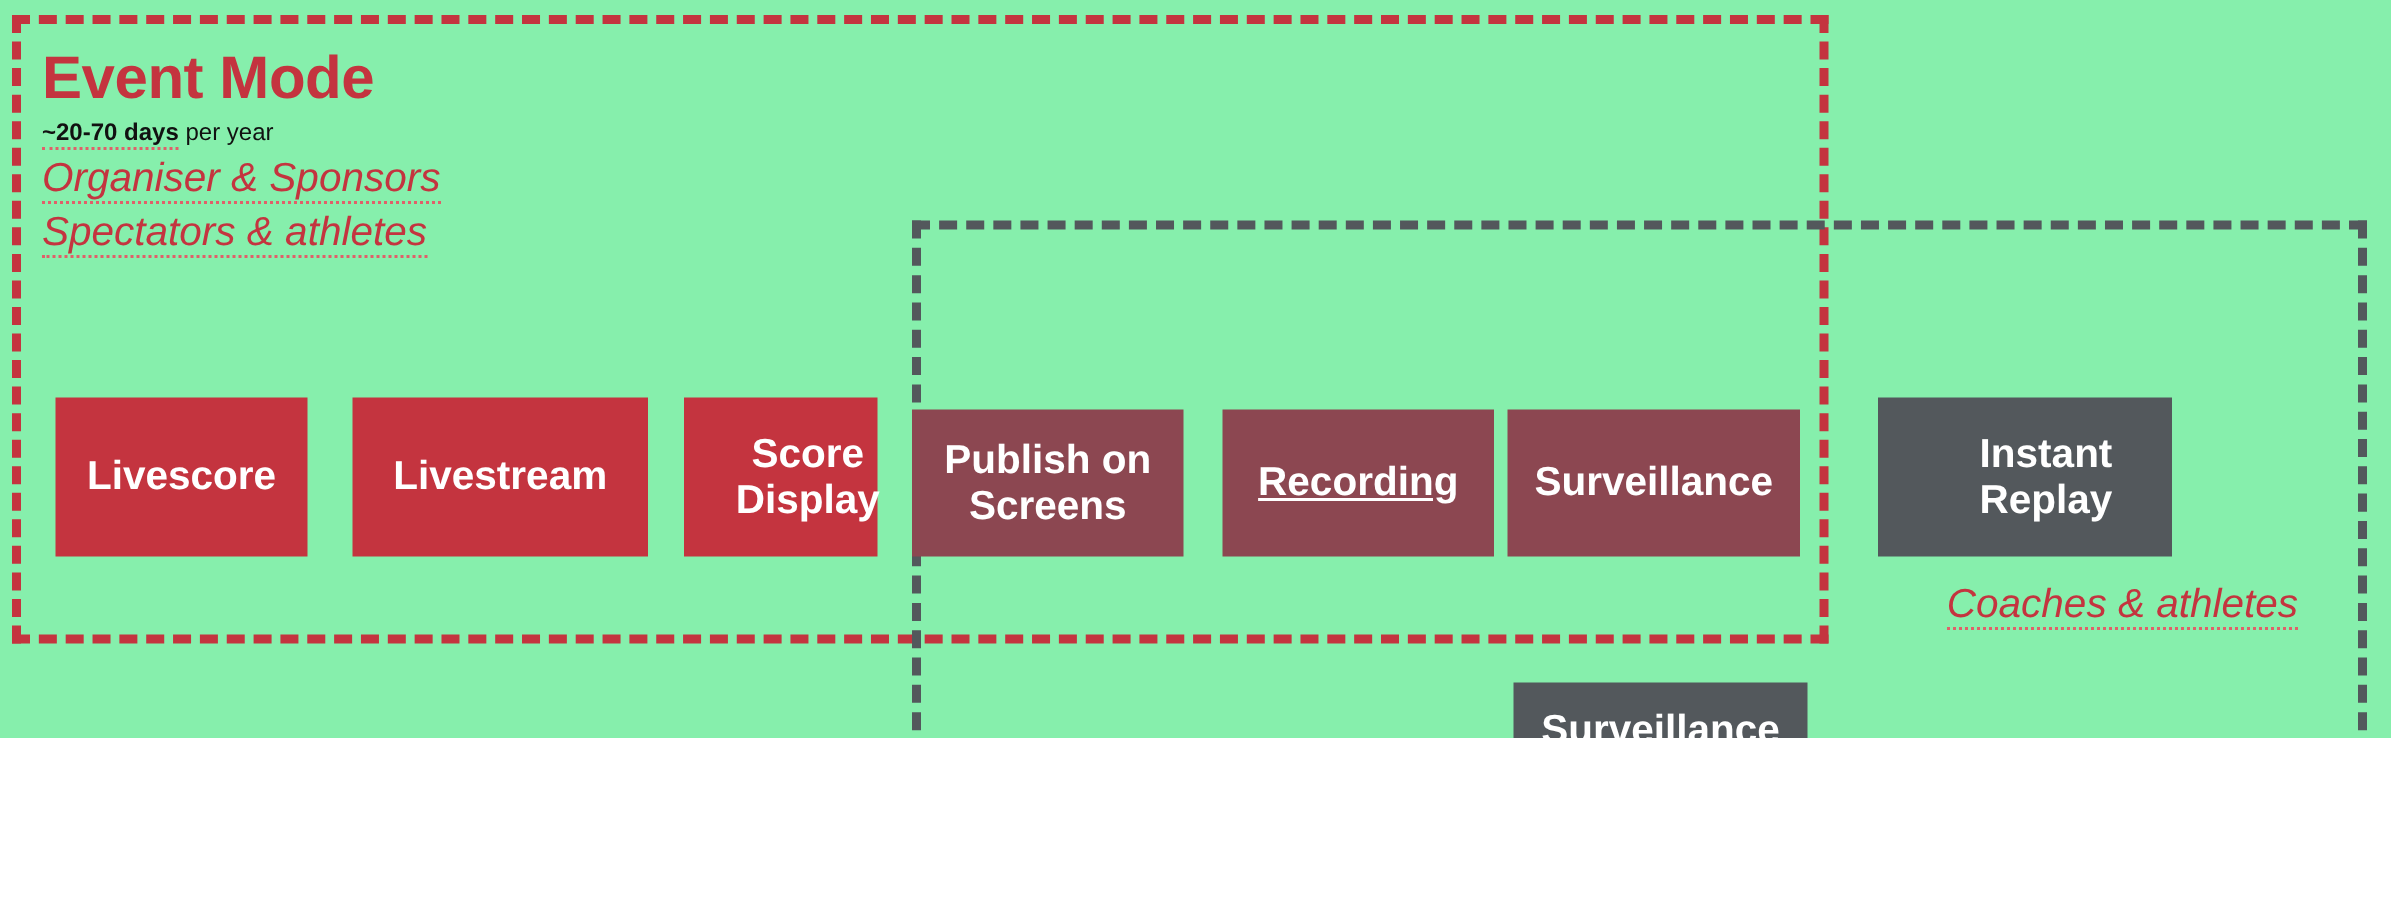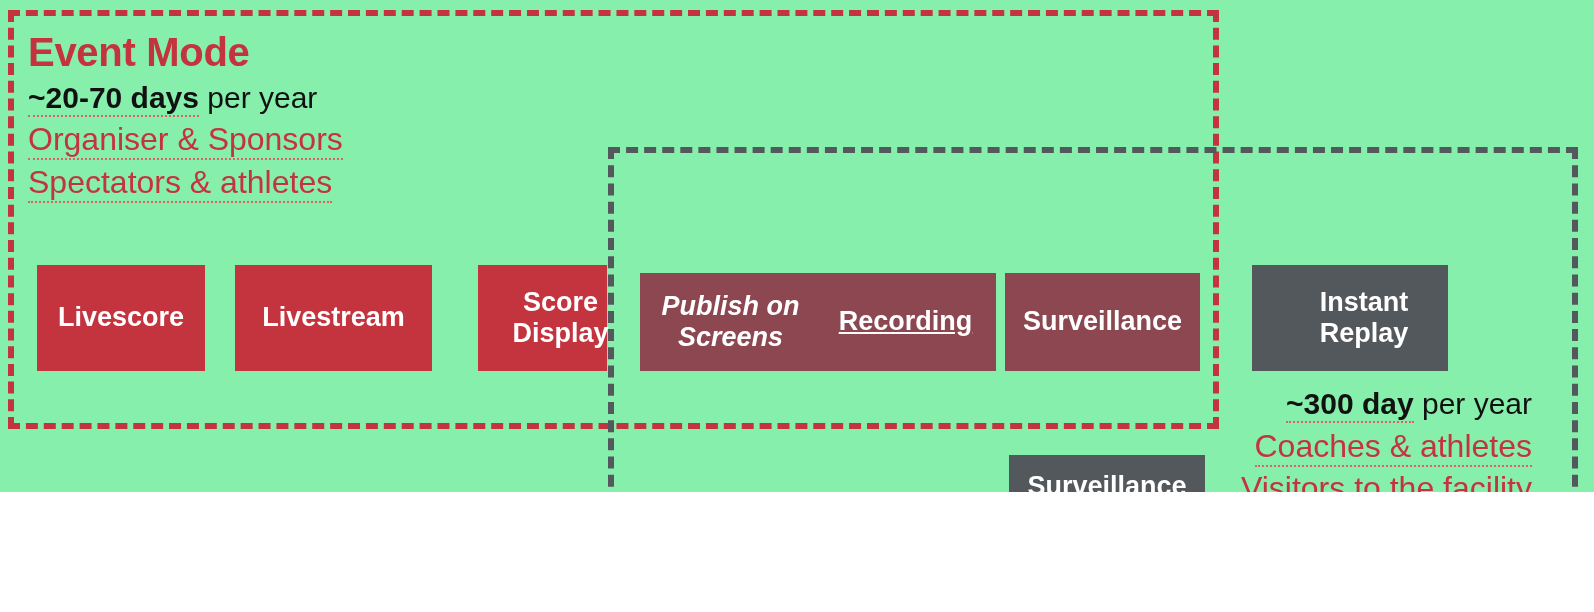--- a/index.html
+++ b/index.html
@@ -60,34 +60,35 @@
     font-size: 40px;
     font-weight: bold;
     line-height: 1.12;
     margin: 0 0 4px 0;
     letter-spacing: -0.3px;
   }
   .mode-title.red   { color: #C4343F; }
   .mode-title.gray  { color: #53585C; }
 
   .mode-days {
-    font-size: 30px;
+    font-size: 16px;
     color: #111111;
     line-height: 1.25;
     margin: 0 0 2px 0;
     white-space: nowrap;
   }
   .mode-days b { font-weight: bold; }
   .mode-days .spell {
     border-bottom: 2px dotted #E0606A;
     padding-bottom: 1px;
   }
 
   .mode-aud {
-    font-size: 32px;
+    font-size: 27px;
+    font-style: italic;
     color: #C4343F;
     line-height: 1.33;
     margin: 0;
     white-space: nowrap;
   }
   .mode-aud .spell {
     border-bottom: 2px dotted #E0606A;
     padding-bottom: 1px;
   }
 
@@ -125,39 +126,33 @@
     </div>
     <div class="mode-aud">
       <span class="spell">Organiser &amp; Sponsors</span>
     </div>
     <div class="mode-aud">
       <span class="spell">Spectators &amp; athletes</span>
     </div>
   </div>
 
   <div class="textblock block-public">
-    <div class="mode-days">
-      <b class="spell">~300 day</b><span> per year</span>
-    </div>
     <div class="mode-aud">
       <span class="spell">Coaches &amp; athletes</span>
-    </div>
-    <div class="mode-aud">
-      <span class="spell">Visitors to the facility</span>
     </div>
   </div>
 
   <div class="tile red" style="left:235px; top:265px; width:197px; height:106px;">Livestream</div>
 
   <div class="tile red" style="left:37px; top:265px; width:168px; height:106px;">Livescore</div>
 
-  <div class="tile red" style="left:478px; top:265px; width:129px; height:106px;padding-left:44px;">Score
+  <div class="tile red" style="left:456px; top:265px; width:129px; height:106px;padding-left:44px;">Score
 Display</div>
 
-  <div class="tile darkred" style="left:640px; top:273px; width:181px; height:98px;font-style:italic;">Publish on
+  <div class="tile darkred" style="left:608px; top:273px; width:181px; height:98px;">Publish on
 Screens</div>
 
   <div class="tile darkred" style="left:815px; top:273px; width:181px; height:98px;text-decoration:underline;">Recording</div>
 
   <div class="tile darkred" style="left:1005px; top:273px; width:195px; height:98px;">Surveillance</div>
 
   <div class="tile gray" style="left:1252px; top:265px; width:196px; height:106px;padding-left:36px;">Instant
 Replay</div>
 
   <div class="tile gray" style="left:1009px; top:455px; width:196px; height:95px;">Surveillance

